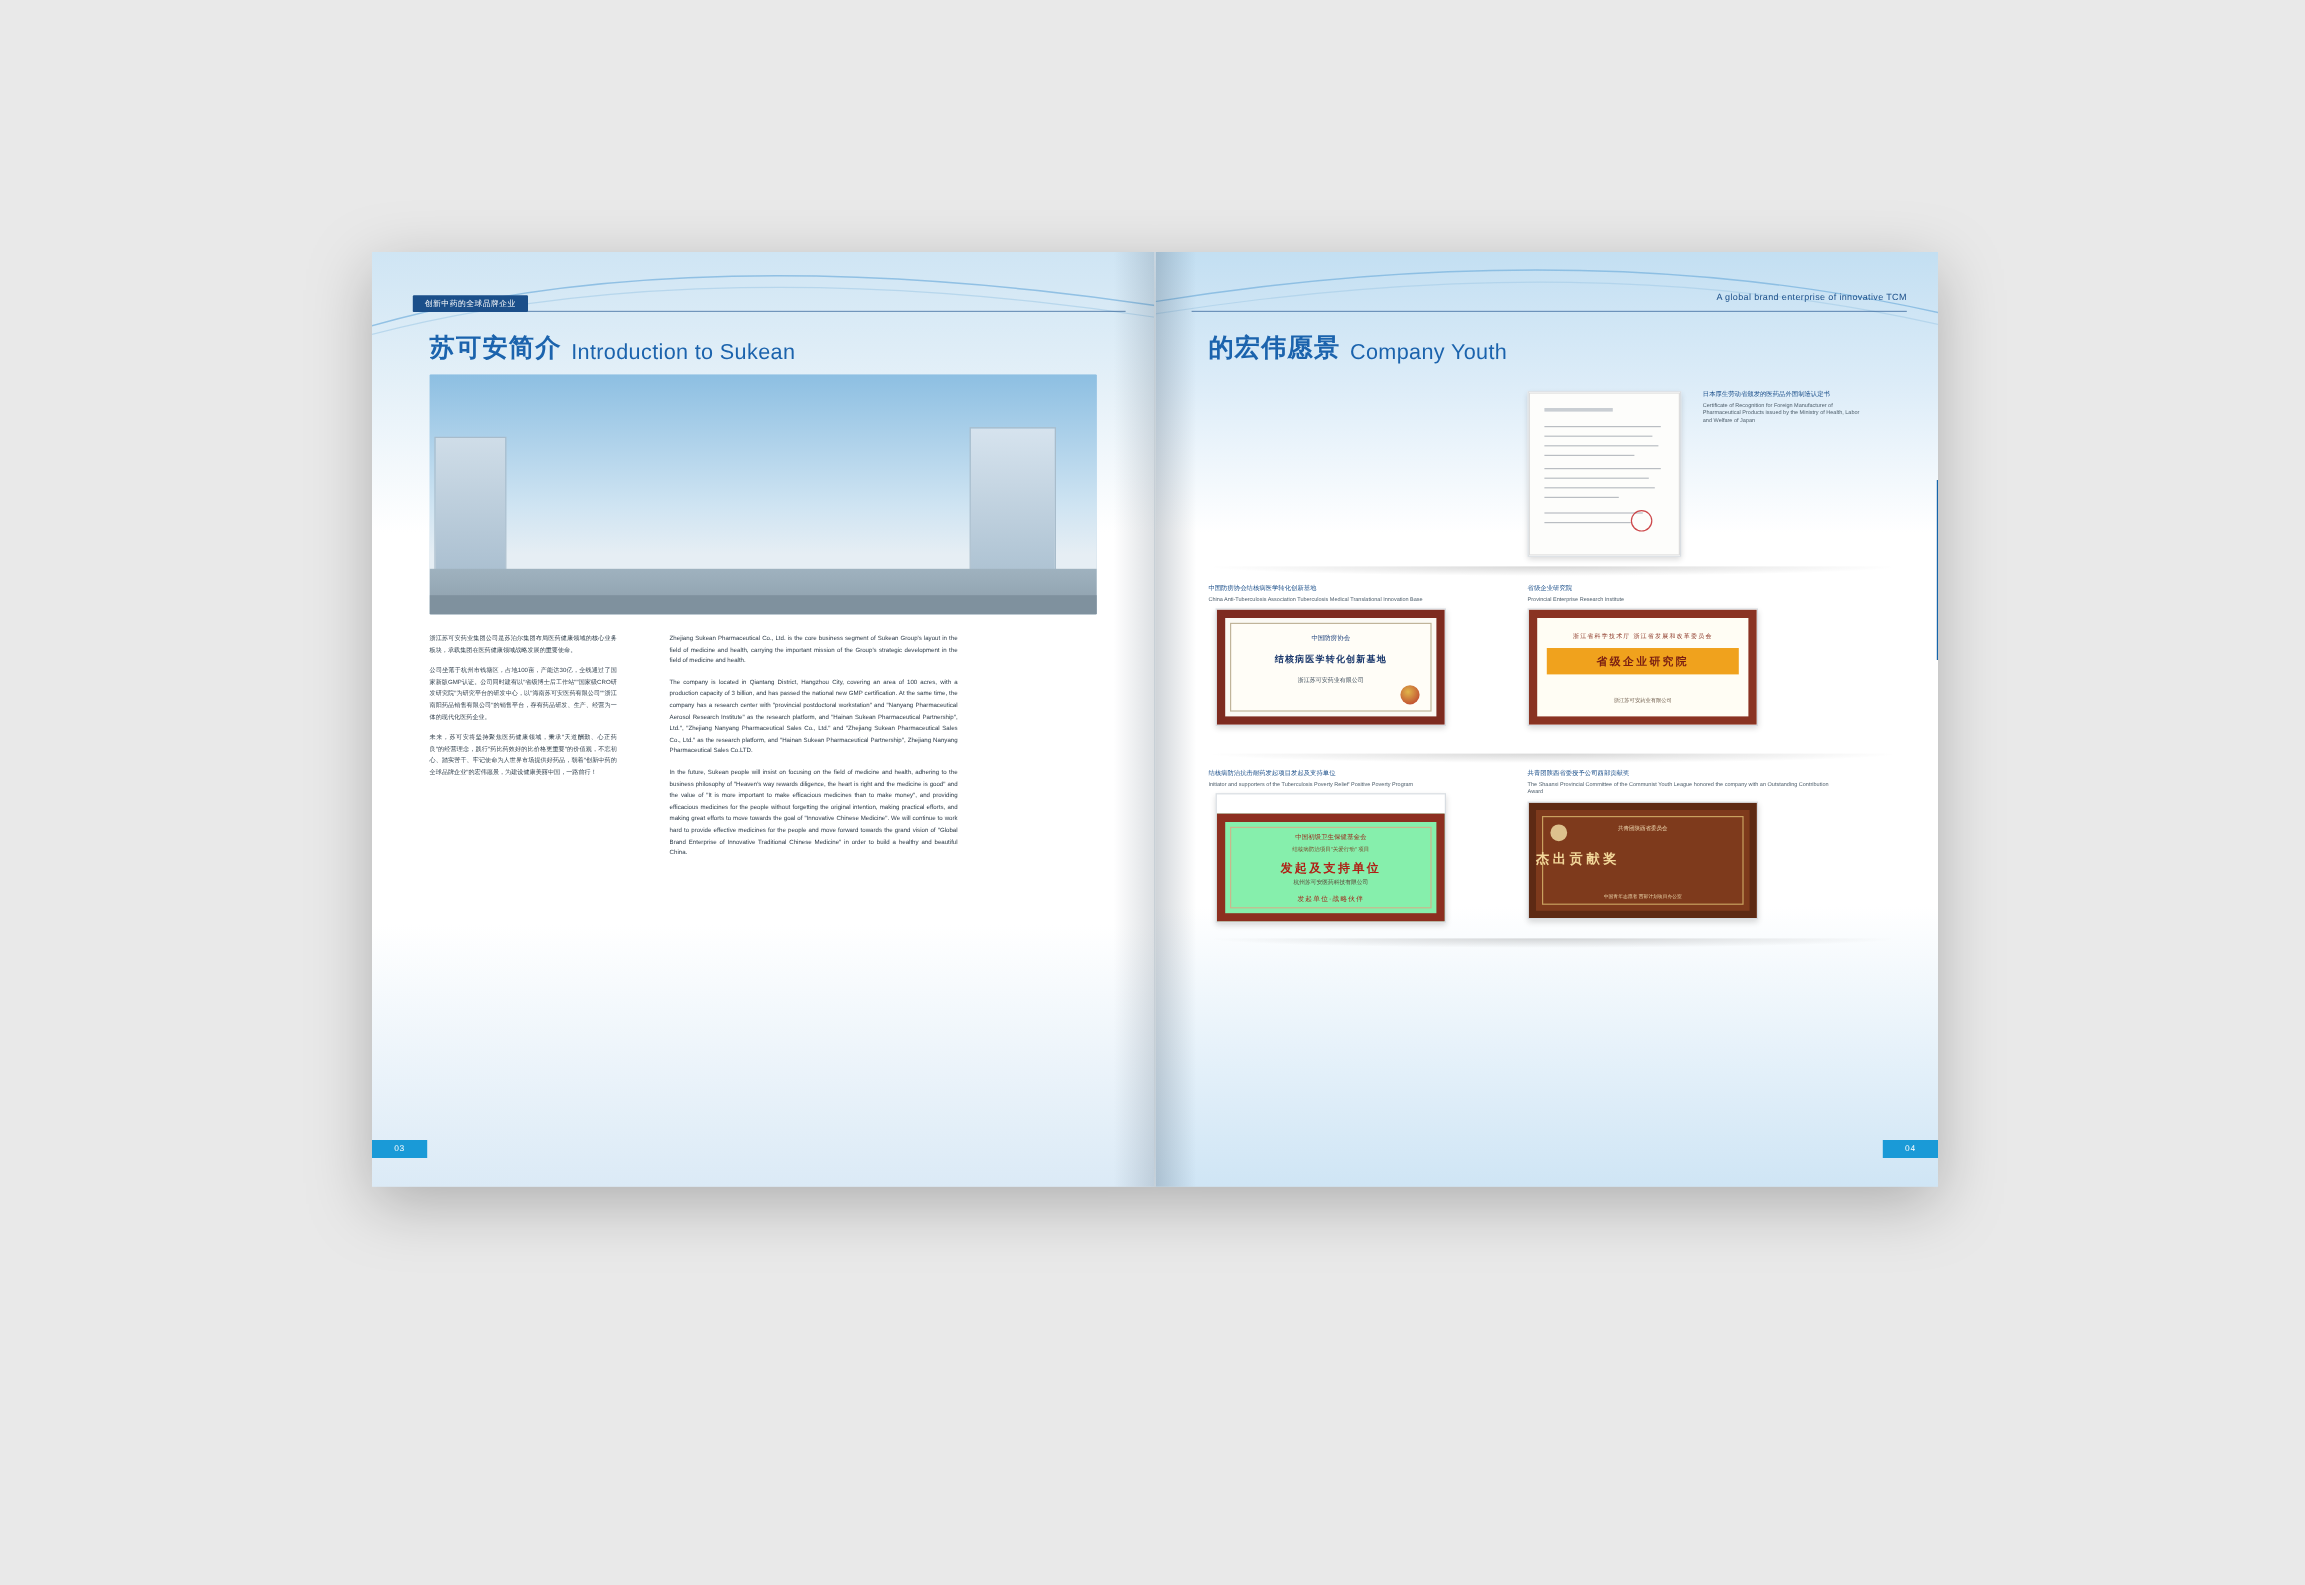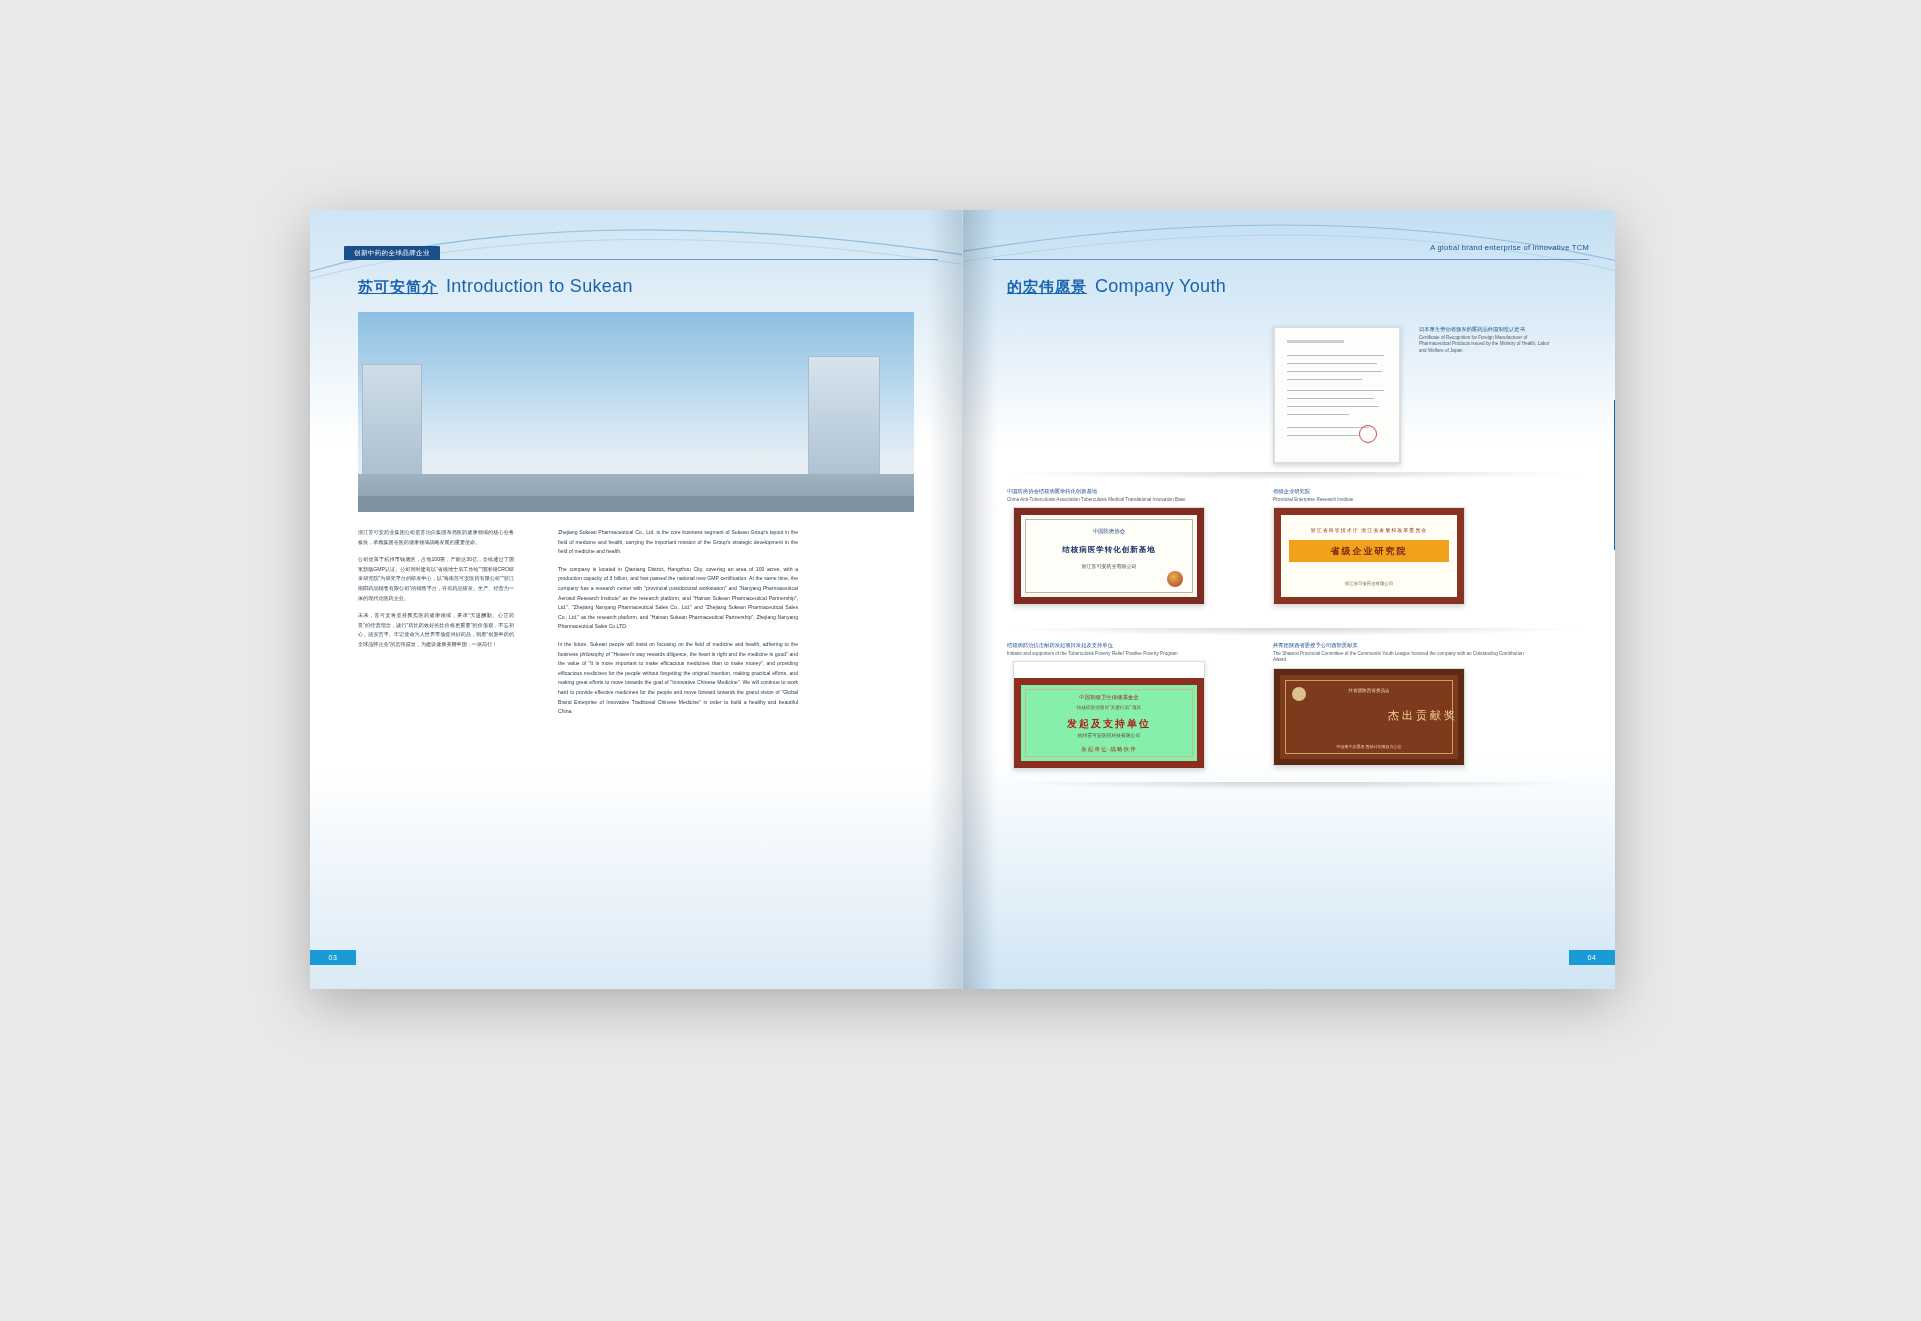--- a/index.html
+++ b/index.html
@@ -66,21 +66,21 @@
   .hdr-right{
     position:absolute;top:33px;right:26px;
     color:#1b4f8a;font-size:7.5px;letter-spacing:.3px;
   }
   .hdr-rule-r{position:absolute;top:49px;left:30px;right:26px;height:1px;background:#1b4f8a;opacity:.55;}
 
   
   .sec-title{
     position:absolute;display:flex;align-items:flex-end;gap:8px;
   }
-  .sec-cn{font-size:15px;color:#1b63ad;font-weight:bold;letter-spacing:1px;text-decoration:underline;}
+  .sec-cn{font-size:21px;color:#1b63ad;font-weight:bold;letter-spacing:1px;}
   .sec-en{font-size:18px;color:#1b63ad;letter-spacing:.3px;}
 
   
   #building{
     position:absolute;left:48px;top:102px;width:556px;height:200px;
     border-radius:1px;overflow:hidden;
     background:linear-gradient(to bottom,#9ec8e6 0%,#b9d8ee 38%,#cfe2ef 58%,#b9c9d4 100%);
   }
   .bldg-sky{position:absolute;inset:0;background:linear-gradient(to bottom,#8dbfe2,#cfe4f2 55%,#e6eef4 75%);}
   .bldg-body{
@@ -220,21 +220,21 @@
   .c-red-t1{position:absolute;left:0;right:0;top:12%;text-align:center;font-size:5.4px;color:#9a2a1c;}
   .c-red-t2{position:absolute;left:0;right:0;top:26%;text-align:center;font-size:4.6px;color:#7b4b2c;}
   .c-red-big{position:absolute;left:0;right:0;top:42%;text-align:center;font-size:10px;color:#b01f15;font-weight:bold;letter-spacing:2px;}
   .c-red-t3{position:absolute;left:0;right:0;top:62%;text-align:center;font-size:4.8px;color:#5a4436;}
   .c-red-t4{position:absolute;left:0;right:0;bottom:9%;text-align:center;font-size:5.6px;color:#a3291b;letter-spacing:1px;}
 
   .c-brown{
     position:absolute;inset:0;background:#7e3a1c;border:6px solid #5d2a14;box-sizing:border-box;
   }
   .c-brown-inner{position:absolute;inset:5px;border:1px solid #c9a15f;}
-  .c-brown-big{position:absolute;left:0;right:0;top:40%;text-align:right;font-size:11px;color:#f2d79a;font-weight:normal;letter-spacing:3px;}
+  .c-brown-big{position:absolute;left:0;right:0;top:40%;text-align:left;font-size:11px;color:#f2d79a;font-weight:bold;letter-spacing:3px;}
   .c-brown-t{position:absolute;left:0;right:0;top:16%;text-align:center;font-size:4.6px;color:#f0dcb4;}
   .c-brown-b{position:absolute;left:0;right:0;bottom:10%;text-align:center;font-size:4px;color:#e8d2a6;line-height:6px;}
   .c-brown-badge{position:absolute;left:12px;top:12px;width:14px;height:14px;border-radius:50%;background:#e7d09a;opacity:.9;}
 </style>
 </head>
 <body>
 
 <div id="spread">
 
   <div class="page" id="page-left">

